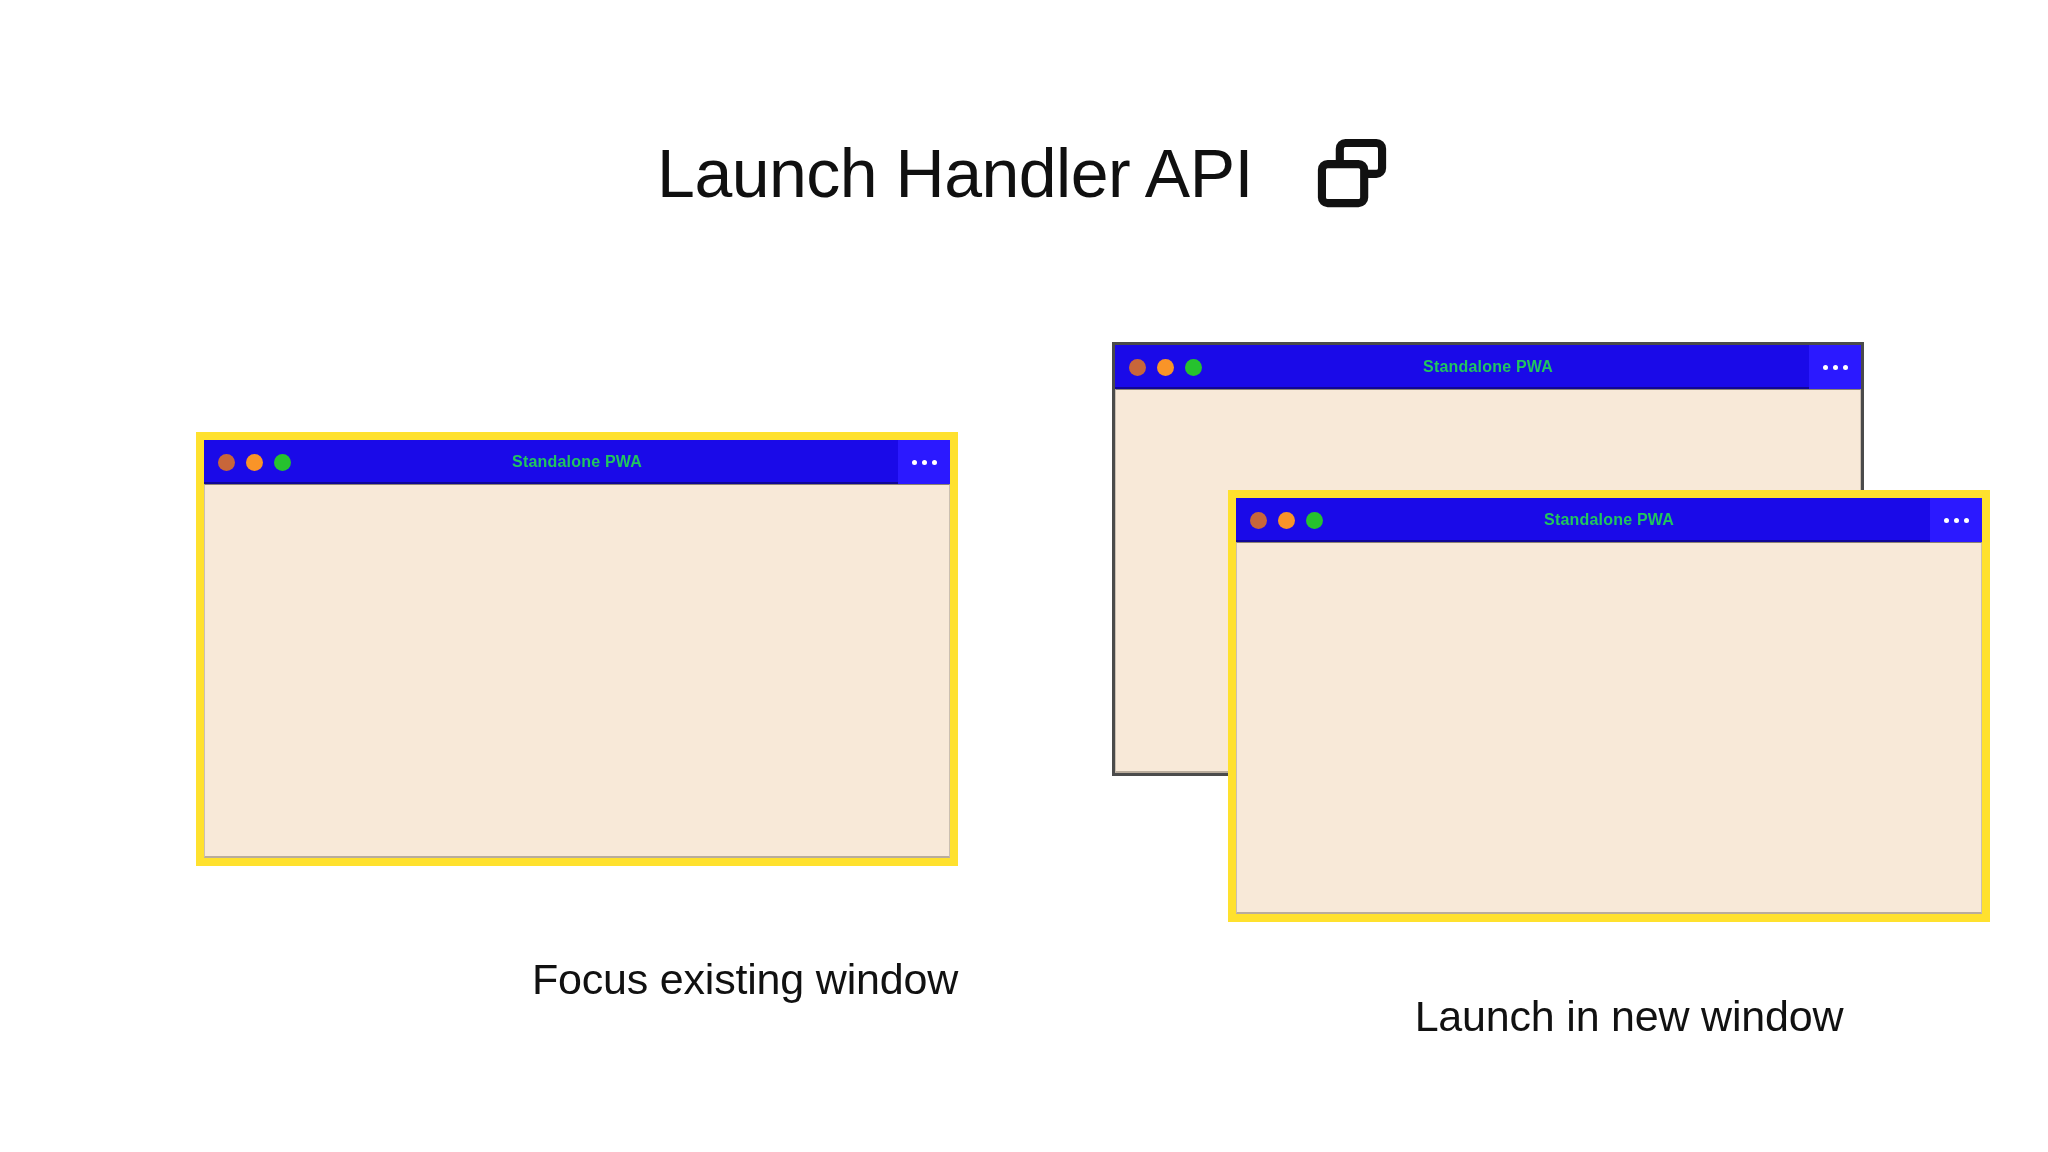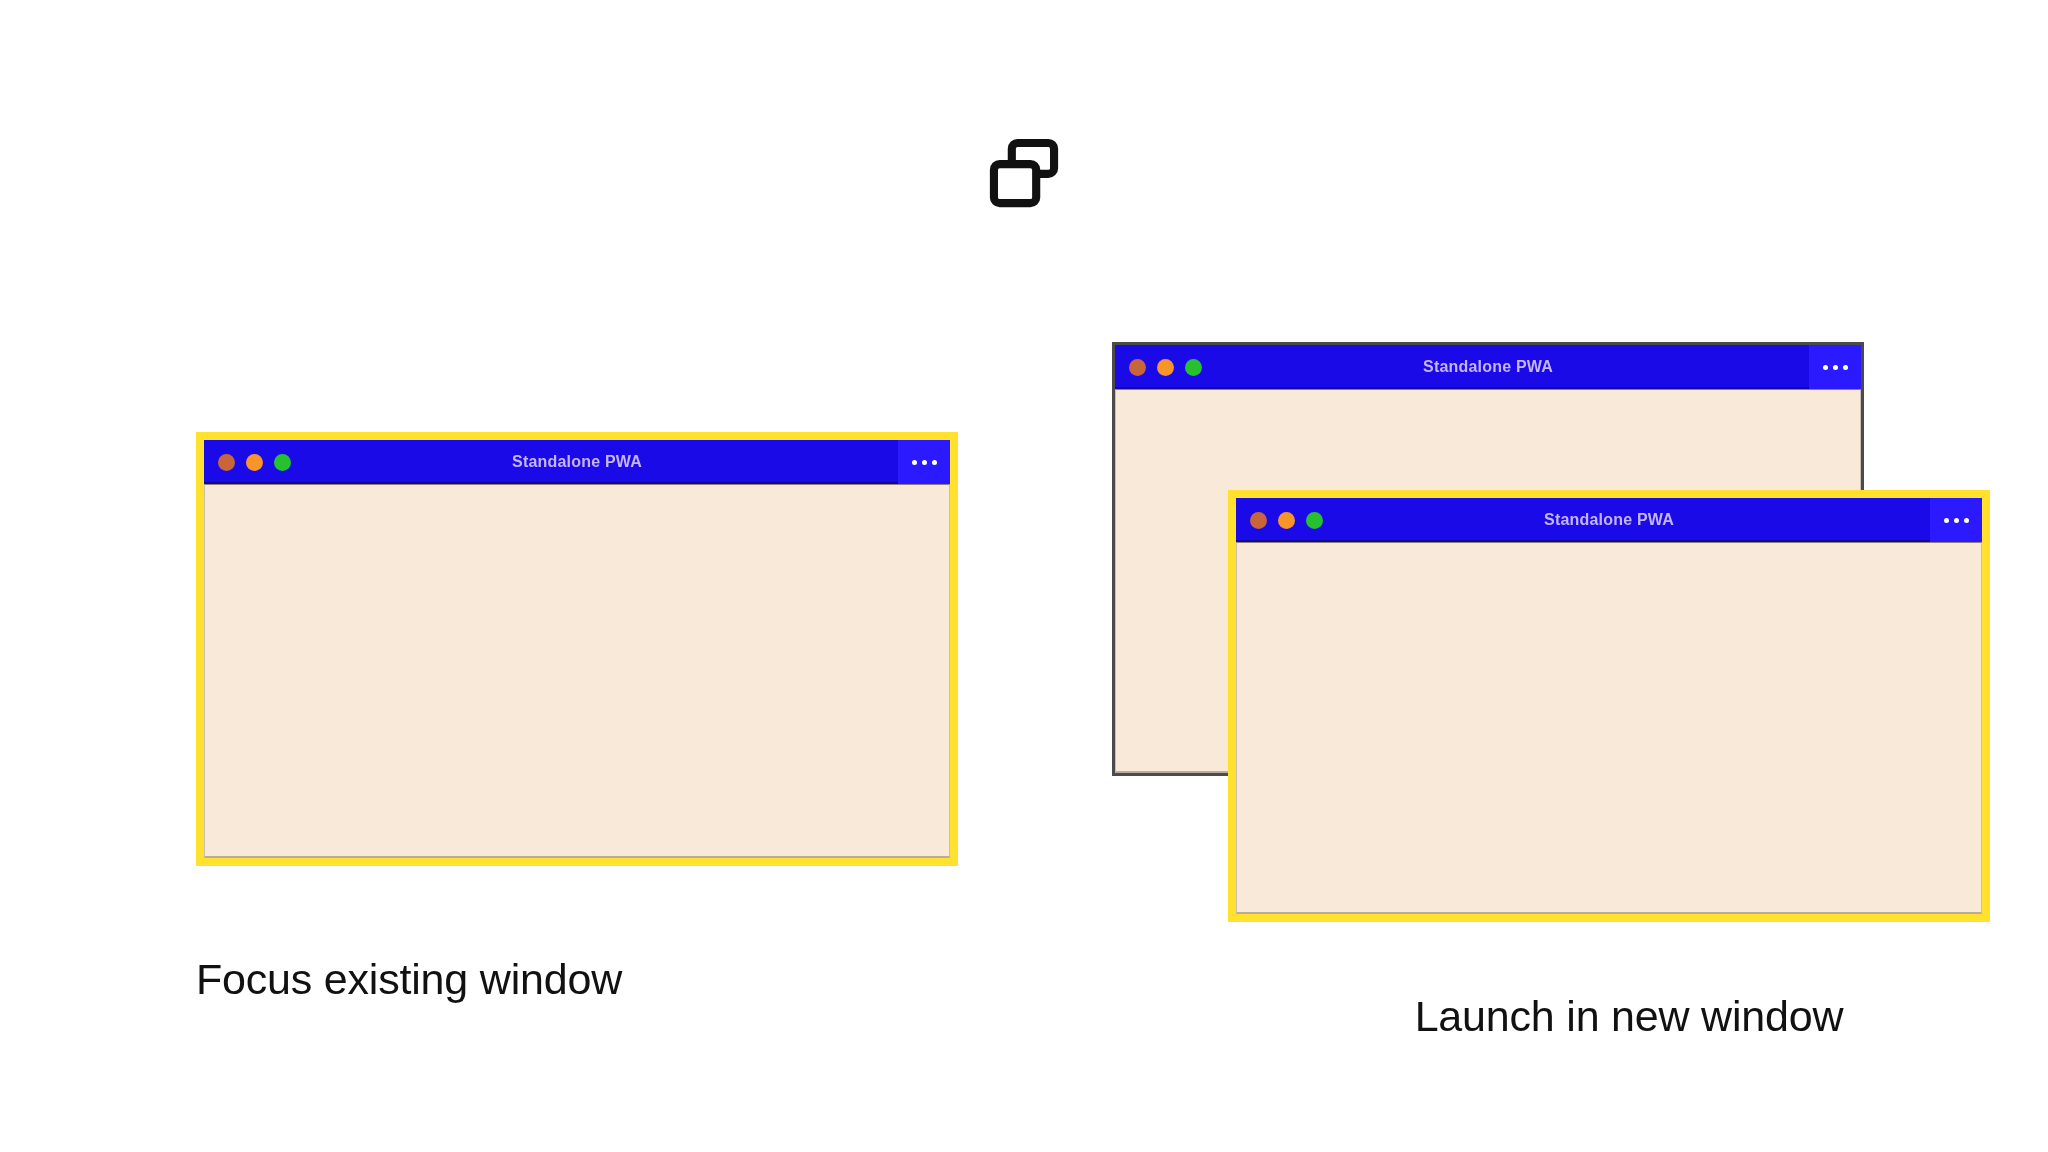--- a/index.html
+++ b/index.html
@@ -91,21 +91,21 @@
     border-radius: 50%;
     display: block;
   }
   .dot.red    { background: #c8663a; }
   .dot.amber  { background: #f99428; }
   .dot.green  { background: #26c22e; }
 
   .win-title {
     flex: 1 1 auto;
     text-align: center;
-    color: #c4b5fd;
+    color: #22c55e;
     font-family: "Liberation Sans", sans-serif;
     font-size: 16px;
     font-weight: 700;
     letter-spacing: 0.2px;
     line-height: 44px;
     user-select: none;
   }
   .menu-button {
     position: absolute;
     right: 0;
@@ -144,27 +144,28 @@
   .caption {
     position: absolute;
     font-family: "Liberation Sans", sans-serif;
     font-size: 43px;
     font-weight: 300;
     color: #111111;
     line-height: 1;
     white-space: nowrap;
     letter-spacing: -0.2px;
   }
-  #caption-left  { left: 196px;  top: 958px; width: 762px; text-align: left; }
+  #caption-left  { left: 196px;  top: 958px; width: 762px; text-align: right; }
   #caption-right { left: 1248px; top: 995px; width: 762px; text-align: center; }
 </style>
 </head>
 <body>
 
 <div id="header">
+  <div id="page-title">Launch Handler API</div>
   <svg id="windows-icon" viewBox="0 0 48 48" xmlns="http://www.w3.org/2000/svg">
     <rect x="16.5" y="5.5" width="26" height="19" rx="3.5" ry="3.5" fill="none" stroke="#111111" stroke-width="5"></rect>
     <rect x="5.5" y="18.5" width="26" height="24" rx="3.5" ry="3.5" fill="#ffffff" stroke="#111111" stroke-width="5"></rect>
   </svg>
 </div>
 
 <div id="window-left" class="pwa-window highlight">
   <div class="win-inner">
     <div class="titlebar">
       <div class="traffic-lights">

